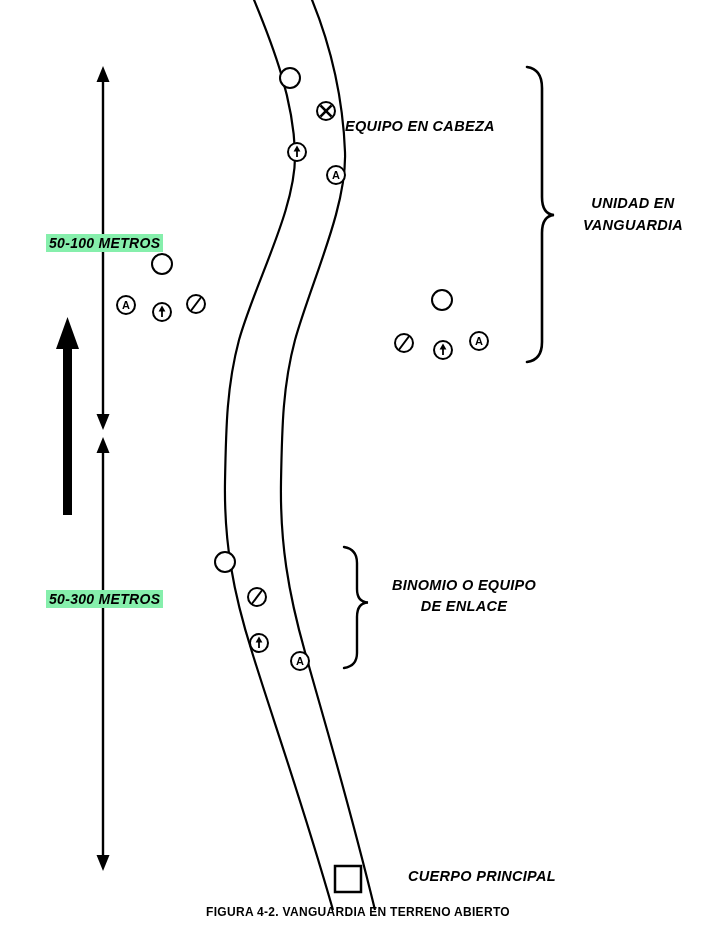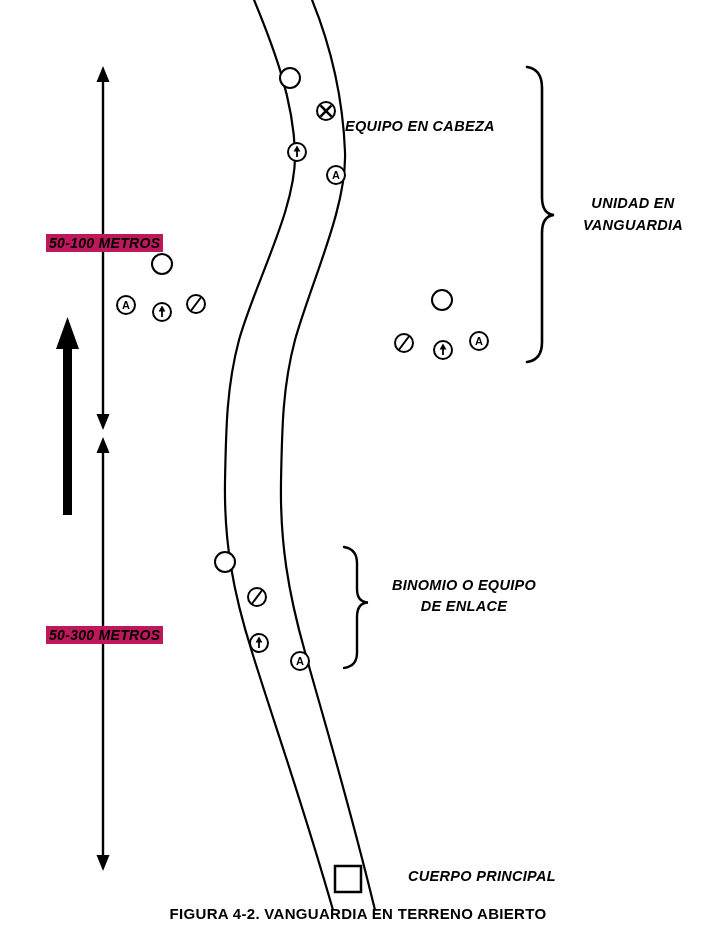--- a/index.html
+++ b/index.html
@@ -17,28 +17,28 @@
   .label {
     position: absolute;
     font-weight: bold;
     font-size: 14.5px;
     letter-spacing: 0.3px;
     white-space: nowrap;
     color: #000;
     font-style: italic;
   }
   .label.multiline { white-space: normal; text-align: center; line-height: 22px; }
-  .label.on-line { background: #be185d; padding: 1px 3px; }
+  .label.on-line { background: #86efac; padding: 1px 3px; }
   .caption {
     position: absolute;
     left: 0; top: 905px;
     width: 716px;
     text-align: center;
     font-weight: bold;
-    font-size: 15px;
+    font-size: 12px;
     letter-spacing: 0.3px;
     color: #000;
   }
 </style>
 </head>
 <body>
 
 <div class="figure">
 
   <svg class="canvas" width="716" height="945" viewBox="0 0 716 945">
@@ -145,16 +145,16 @@
 
   <div class="label multiline" style="left:380px; top:575px; width:168px; line-height:21px;">
     <span style="display:block;">BINOMIO O EQUIPO</span>
     <span style="display:block;">DE ENLACE</span>
   </div>
 
   <div class="label" style="left:384px; top:868px;margin-left:24px;">CUERPO PRINCIPAL</div>
 
   <div class="label on-line" style="left:46px; top:234px; font-size:14px;">50-100 METROS</div>
 
-  <div class="label on-line" style="left:46px; top:626px; font-size:14px;">50-300 METROS</div>
+  <div class="label on-line" style="left:46px; top:590px; font-size:14px;">50-300 METROS</div>
 
   <div class="caption">FIGURA 4-2. VANGUARDIA EN TERRENO ABIERTO</div>
 </div>
 
 </body></html>

